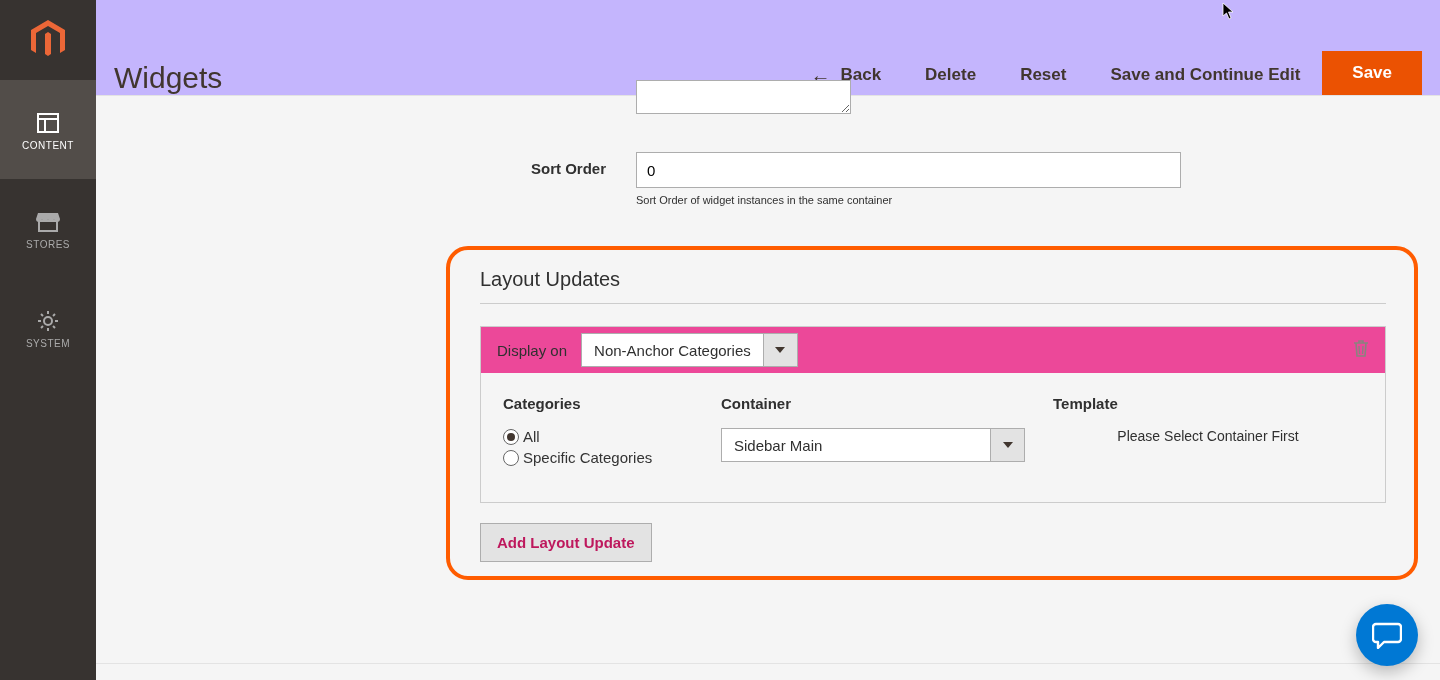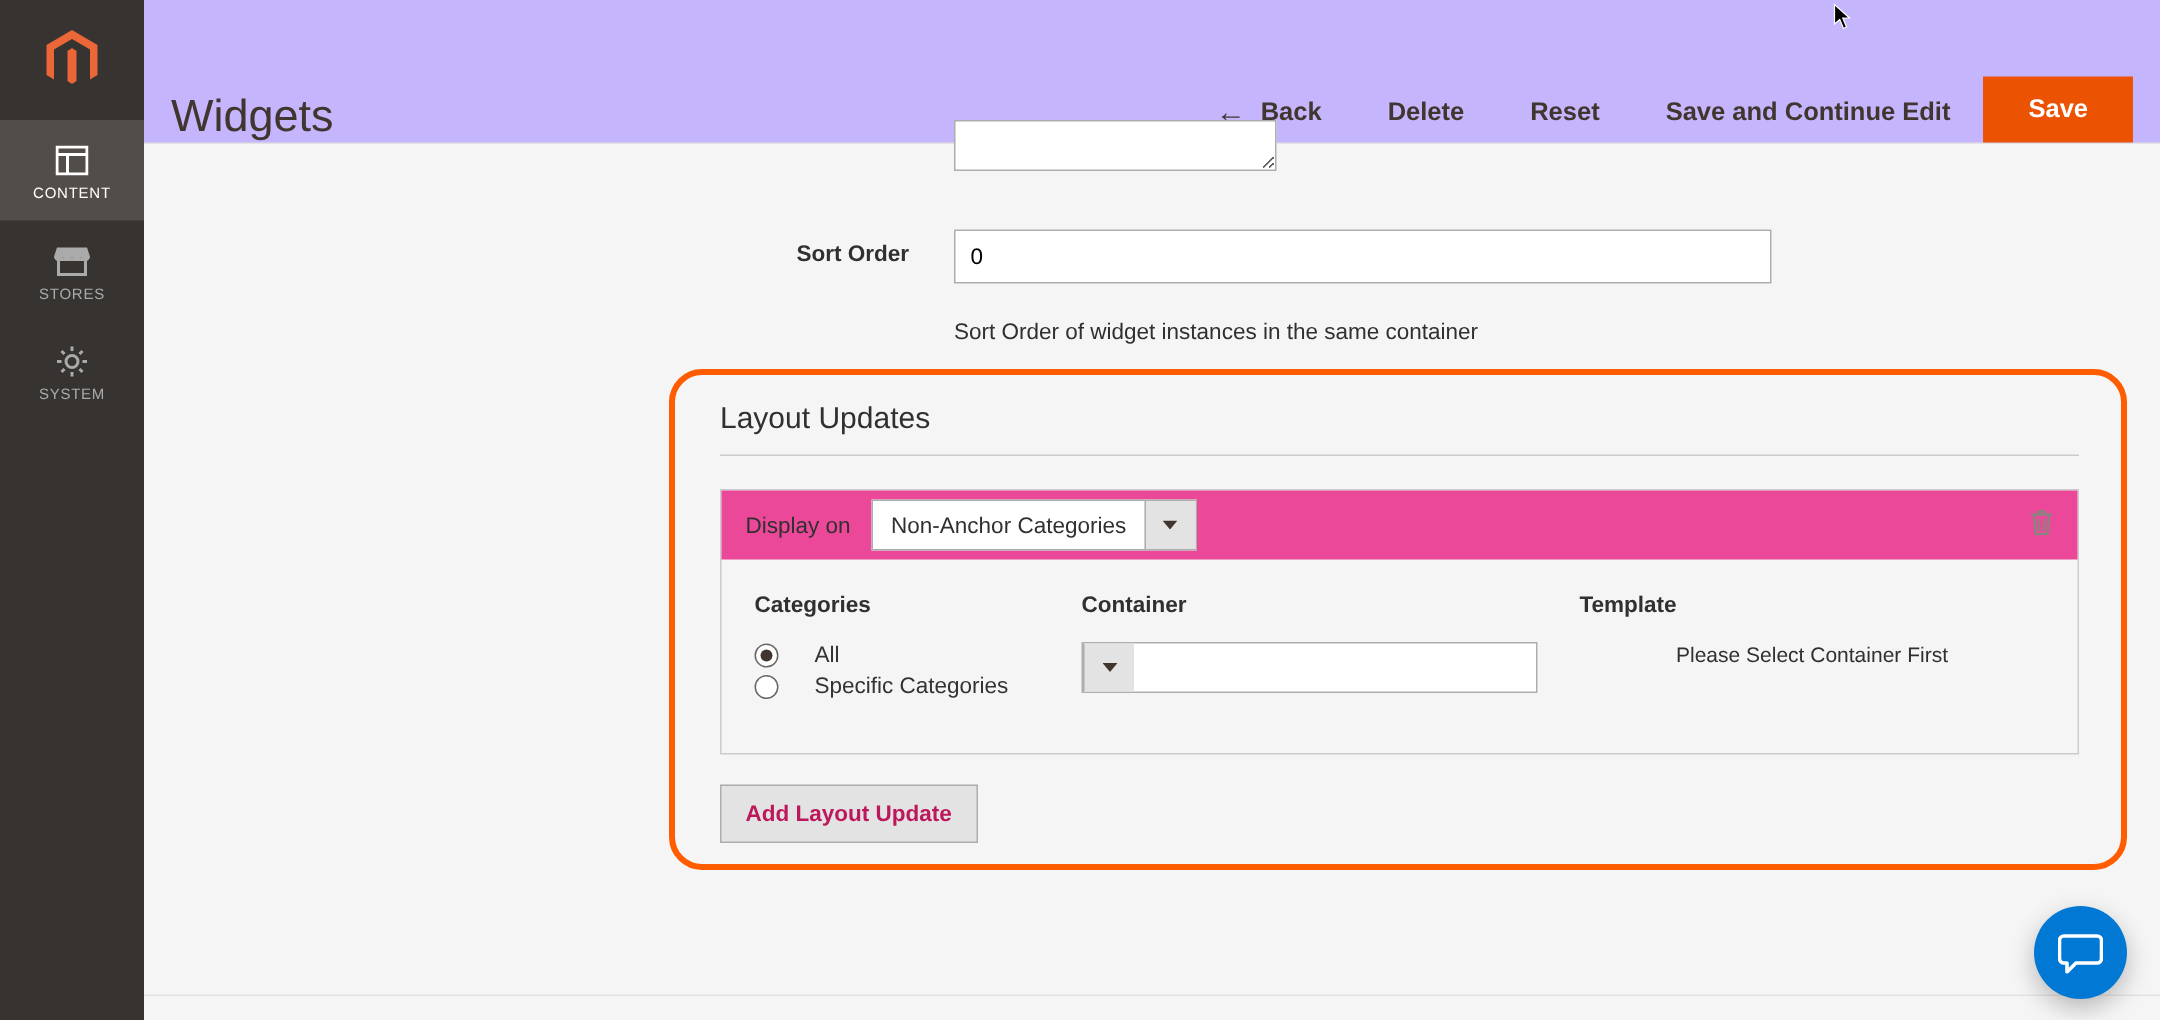--- a/index.html
+++ b/index.html
@@ -29,21 +29,21 @@
       height: 80px;
       display: flex;
       align-items: center;
       justify-content: center;
     }
     .nav-item {
       display: flex;
       flex-direction: column;
       align-items: center;
       justify-content: center;
-      padding: 12px 0;
+      padding: 28px 0;
       color: #aaa;
       font-size: 10px;
       letter-spacing: 0.5px;
       cursor: pointer;
     }
     .nav-item.active {
       background: #524d49;
       color: #fff;
     }
     .nav-item .nav-icon {
@@ -136,23 +136,23 @@
     }
     input.text-input {
       width: 100%;
       height: 36px;
       border: 1px solid #adadad;
       font-size: 15px;
       padding: 0 10px;
       font-family: inherit;
     }
     .field-note {
-      font-size: 15px;
-      color: #303030;
-      margin-top: 24px;
+      font-size: 11px;
+      color: #303030;
+      margin-top: 6px;
     }
 
     
     .highlight-box {
       position: absolute;
       left: 350px;
       top: 166px;
       width: 972px;
       height: 334px;
       border: 4px solid #ff5c00;
@@ -230,21 +230,21 @@
     .col-template   { flex: 1; }
     .col-label {
       font-weight: 600;
       color: #303030;
       font-size: 15px;
       margin-bottom: 16px;
     }
     .radio-row {
       display: flex;
       align-items: center;
-      gap: 24px;
+      gap: 4px;
       margin-bottom: 4px;
       font-size: 15px;
       cursor: pointer;
     }
     .radio-outer {
       width: 16px;
       height: 16px;
       border: 1px solid #666;
       border-radius: 50%;
       display: inline-flex;
@@ -426,20 +426,21 @@
           </label>
           <label class="radio-row">
             <span class="radio-outer"></span>
             <span>Specific Categories</span>
           </label>
         </div>
 
         <div class="col col-container">
           <div class="col-label">Container</div>
           <div class="select-wrap container">
+            <span class="select-value">Sidebar Main</span>
             <span class="select-arrow">
               <svg width="10" height="6" viewBox="0 0 10 6">
                   <path d="M0 0 L5 6 L10 0 Z" fill="#41362f"></path>
                 </svg>
             </span>
           </div>
         </div>
 
         <div class="col col-template">
           <div class="col-label">Template</div>

